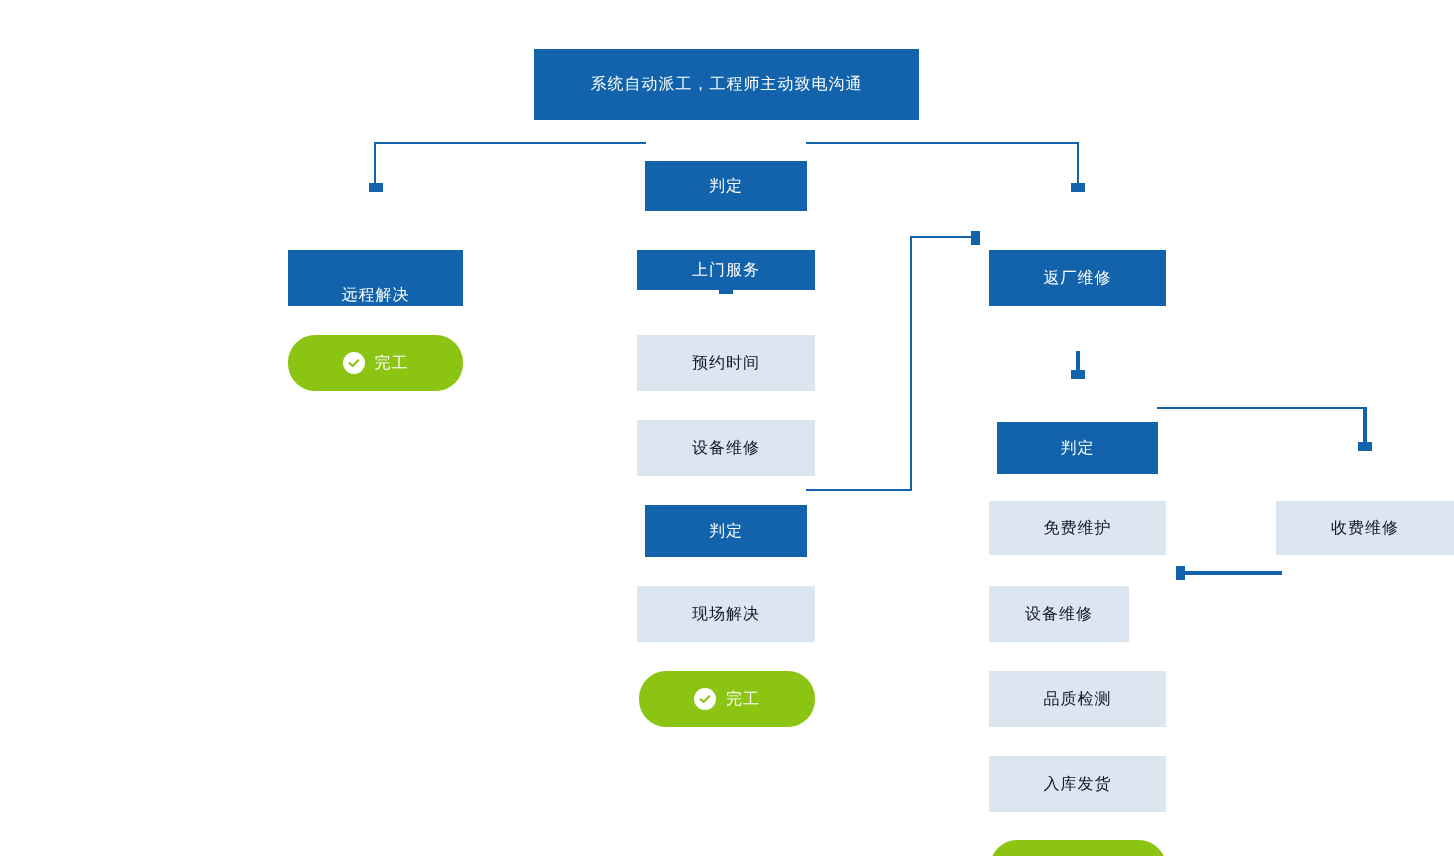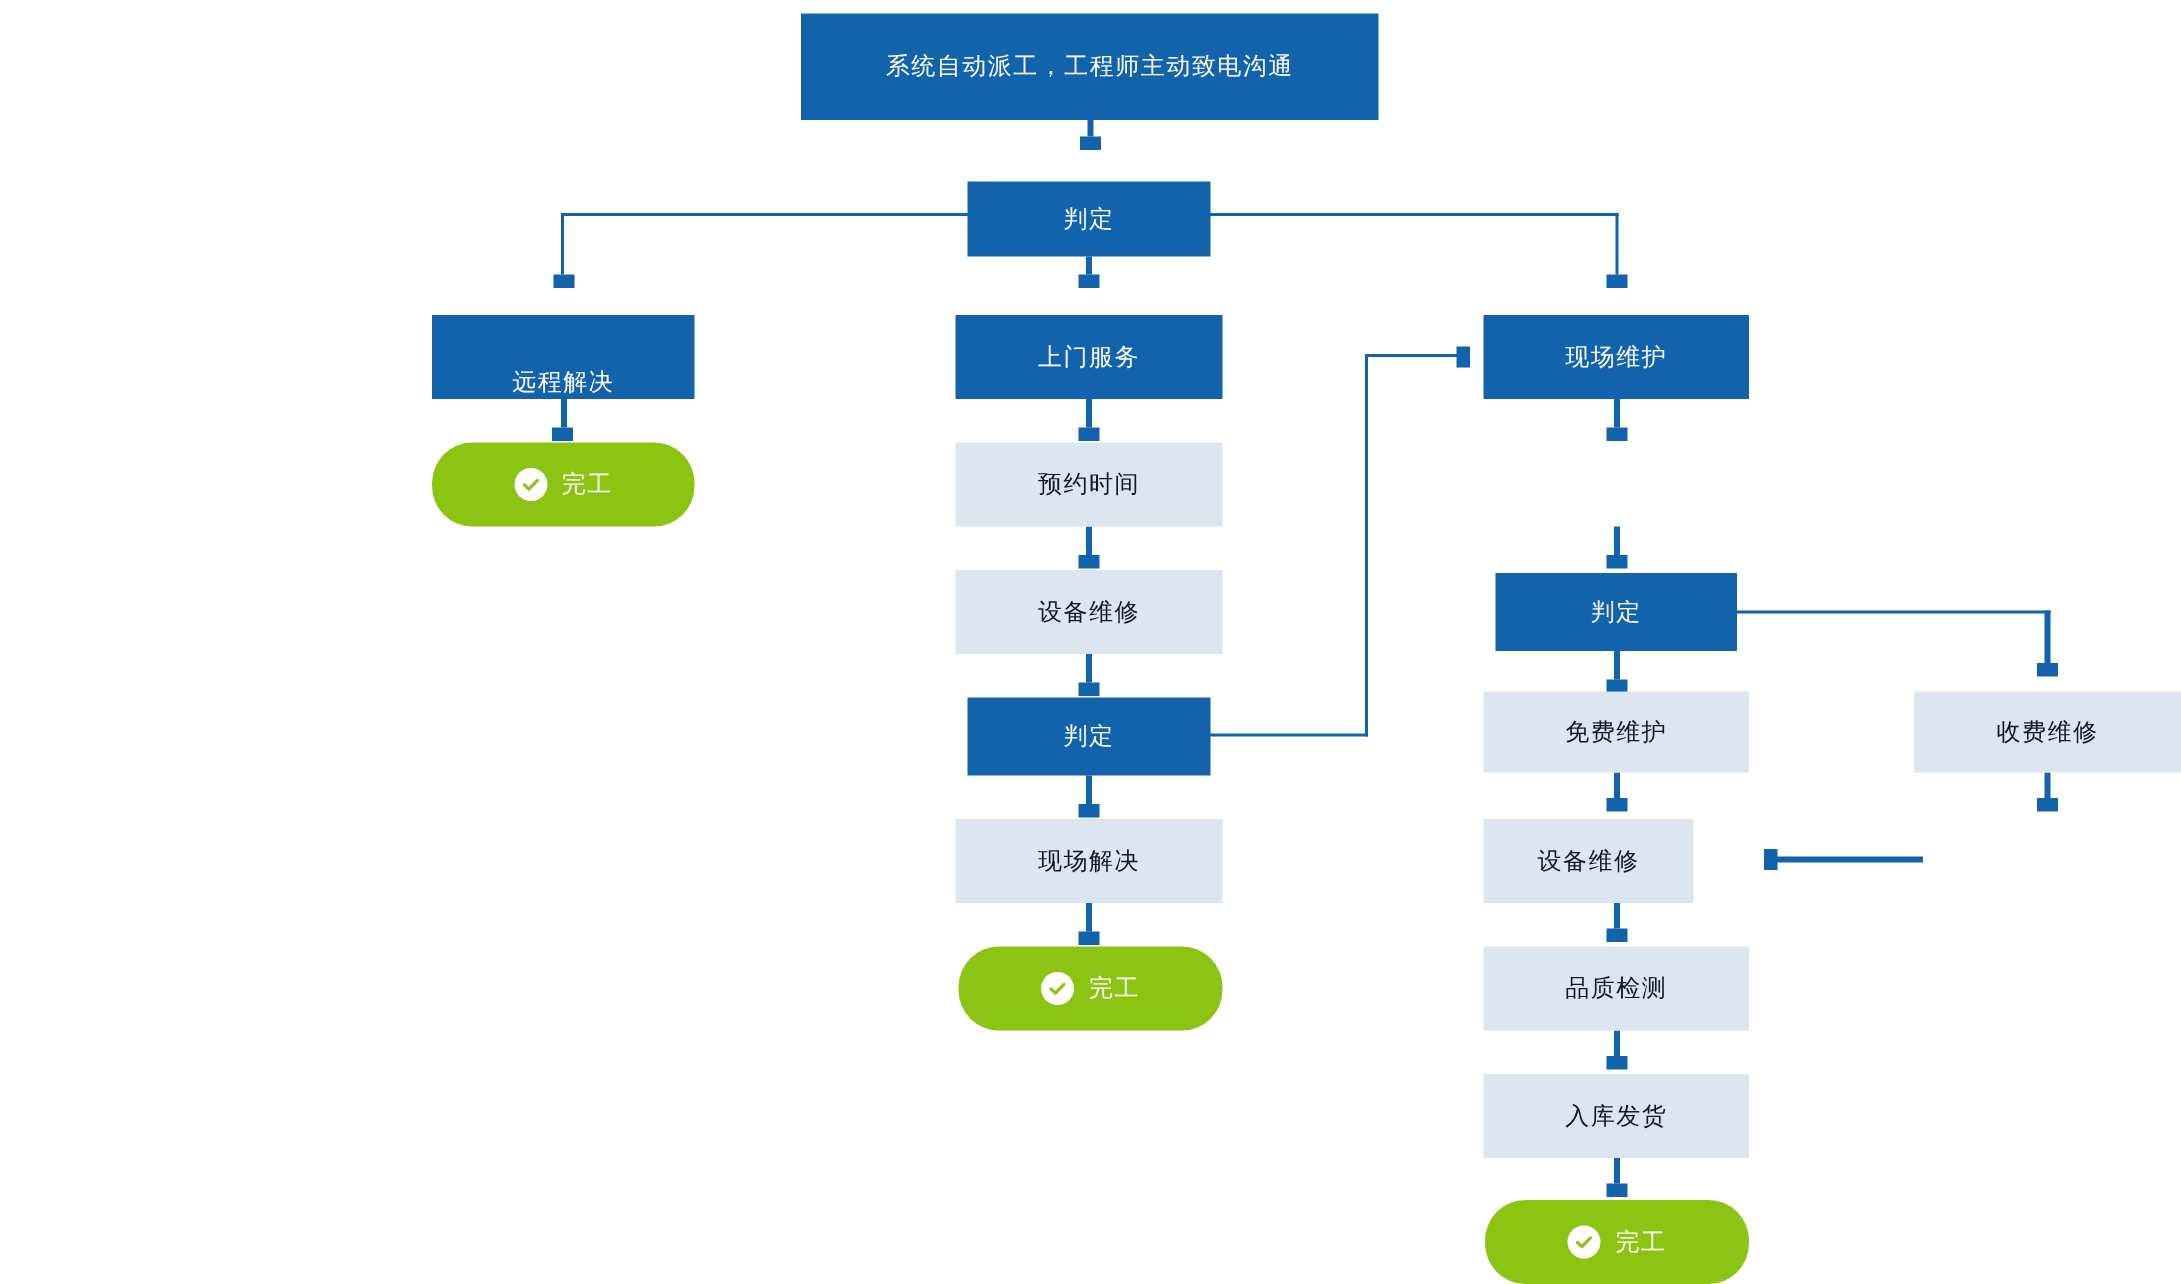--- a/index.html
+++ b/index.html
@@ -22,20 +22,21 @@
   .node {
     position: absolute;
     box-sizing: border-box;
     display: flex;
     align-items: center;
     justify-content: center;
     font-size: 16px;
     letter-spacing: 1px;
     white-space: nowrap;
     z-index: 3;
+    margin-top: 40px;
   }
   .node.dark {
     background: #1263ab;
     color: #ffffff;
   }
   .node.light {
     background: #dce6f1;
     color: #0f172a;
   }
   .node.green {
@@ -127,21 +128,21 @@
 
   <div class="node green" style="left:288px; top:295px; width:175px; height:56px;">
     <span class="check-icon">
       <svg width="14" height="14" viewBox="0 0 14 14" aria-hidden="true">
         <path d="M2.6 7.2 L5.6 10.1 L11.3 4.2" fill="none" stroke="#8cc414" stroke-width="2.1" stroke-linecap="round" stroke-linejoin="round"></path>
       </svg>
     </span>
     <span class="node-label">完工</span>
   </div>
 
-  <div class="node dark" style="left:637px; top:210px; width:178px; height:56px;">
+  <div class="node dark" style="left:637px; top:210px; width:178px; height:40px;">
     <span class="node-label">上门服务</span>
   </div>
   <div class="stem" style="left:724px; top:266px; height:19px;"></div>
   <div class="foot down" style="left:719px; top:285px;"></div>
 
   <div class="node light" style="left:637px; top:295px; width:178px; height:56px;">
     <span class="node-label">预约时间</span>
   </div>
   <div class="stem" style="left:724px; top:351px; height:19px;"></div>
   <div class="foot down" style="left:719px; top:370px;"></div>
@@ -172,21 +173,21 @@
     </span>
     <span class="node-label">完工</span>
   </div>
 
   <div class="conn hline" style="left:806px; top:489px; width:106px;"></div>
   <div class="conn vline" style="left:910px; top:236px; height:255px;"></div>
   <div class="conn hline" style="left:910px; top:236px; width:66px;"></div>
   <div class="foot left" style="left:971px; top:231px;"></div>
 
   <div class="node dark" style="left:989px; top:210px; width:177px; height:56px;">
-    <span class="node-label">现场维护</span>
+    <span class="node-label">返厂维修</span>
   </div>
   <div class="stem" style="left:1076px; top:266px; height:19px;"></div>
   <div class="foot down" style="left:1071px; top:285px;"></div>
 
   <div class="stem" style="left:1076px; top:351px; height:19px;"></div>
   <div class="foot down" style="left:1071px; top:370px;"></div>
 
   <div class="node dark" style="left:997px; top:382px; width:161px; height:52px;">
     <span class="node-label">判定</span>
   </div>

